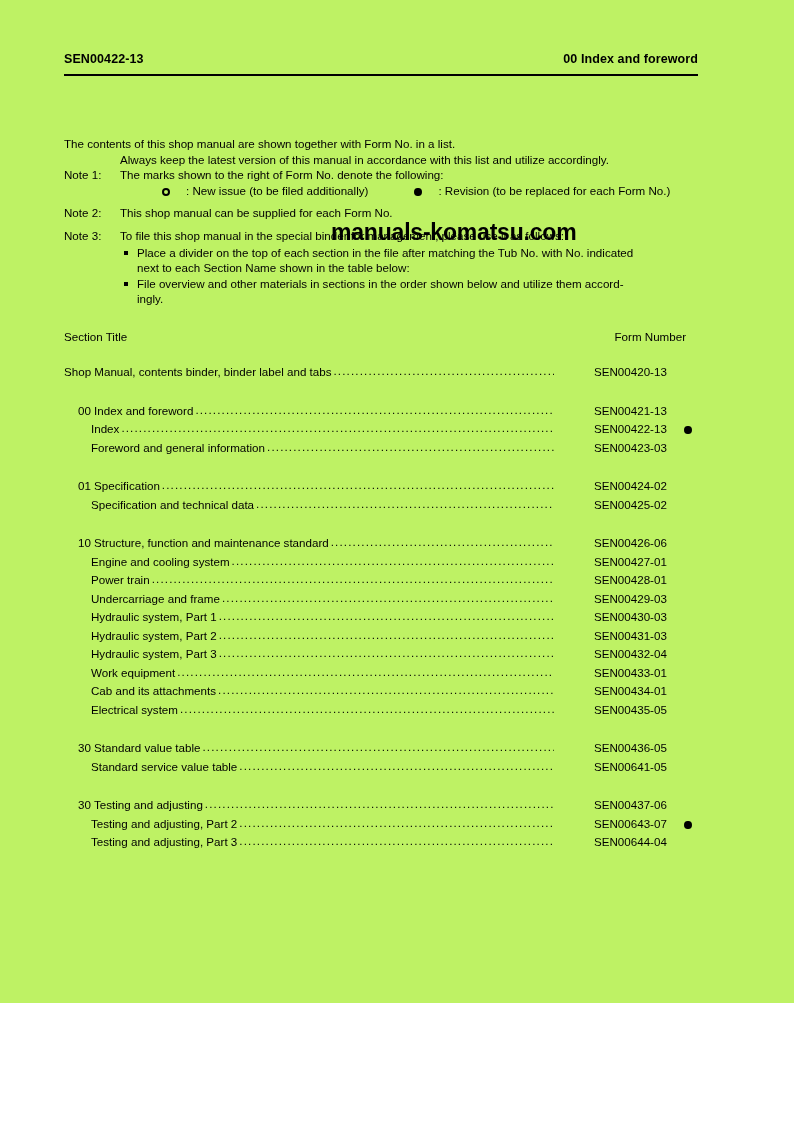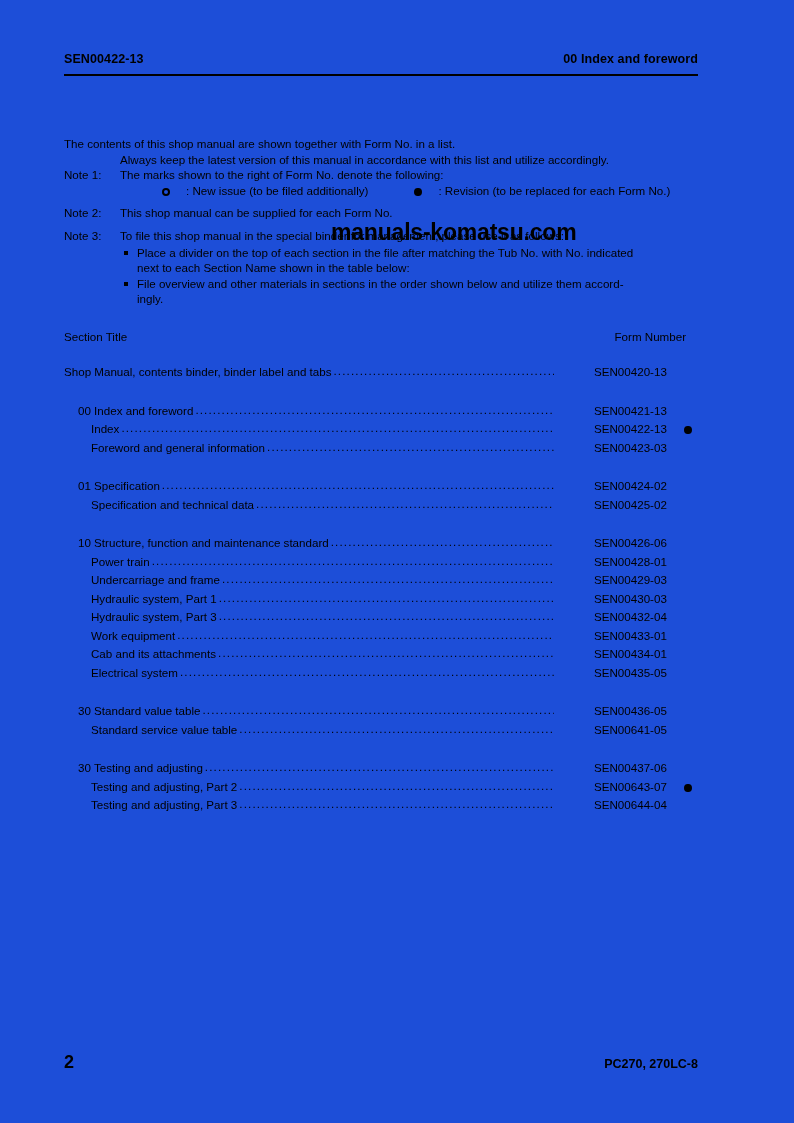--- a/index.html
+++ b/index.html
@@ -7,22 +7,22 @@
     padding: 0;
     background: #ffffff;
   }
   body {
     font-family: "Liberation Sans", sans-serif;
     color: #000000;
   }
   .page {
     position: relative;
     width: 794px;
-    height: 1123px;
-    background: #1d4ed8;
+    height: 1003px;
+    background: #bef264;
     overflow: hidden;
   }
 
   
   .header {
     position: absolute;
     left: 64px;
     top: 52px;
     width: 634px;
     display: flex;
@@ -329,35 +329,47 @@
           <span class="toc-mark"></span>
         </div>
         <div class="grp-gap"></div>
         <div class="toc-row ind-1">
           <span class="toc-label">10 Structure, function and maintenance standard</span>
           <span class="toc-dots"></span>
           <span class="toc-form">SEN00426-06</span>
           <span class="toc-mark"></span>
         </div>
         <div class="toc-row ind-2">
+          <span class="toc-label">Engine and cooling system</span>
+          <span class="toc-dots"></span>
+          <span class="toc-form">SEN00427-01</span>
+          <span class="toc-mark"></span>
+        </div>
+        <div class="toc-row ind-2">
           <span class="toc-label">Power train</span>
           <span class="toc-dots"></span>
           <span class="toc-form">SEN00428-01</span>
           <span class="toc-mark"></span>
         </div>
         <div class="toc-row ind-2">
           <span class="toc-label">Undercarriage and frame</span>
           <span class="toc-dots"></span>
           <span class="toc-form">SEN00429-03</span>
           <span class="toc-mark"></span>
         </div>
         <div class="toc-row ind-2">
           <span class="toc-label">Hydraulic system, Part 1</span>
           <span class="toc-dots"></span>
           <span class="toc-form">SEN00430-03</span>
+          <span class="toc-mark"></span>
+        </div>
+        <div class="toc-row ind-2">
+          <span class="toc-label">Hydraulic system, Part 2</span>
+          <span class="toc-dots"></span>
+          <span class="toc-form">SEN00431-03</span>
           <span class="toc-mark"></span>
         </div>
         <div class="toc-row ind-2">
           <span class="toc-label">Hydraulic system, Part 3</span>
           <span class="toc-dots"></span>
           <span class="toc-form">SEN00432-04</span>
           <span class="toc-mark"></span>
         </div>
         <div class="toc-row ind-2">
           <span class="toc-label">Work equipment</span>

